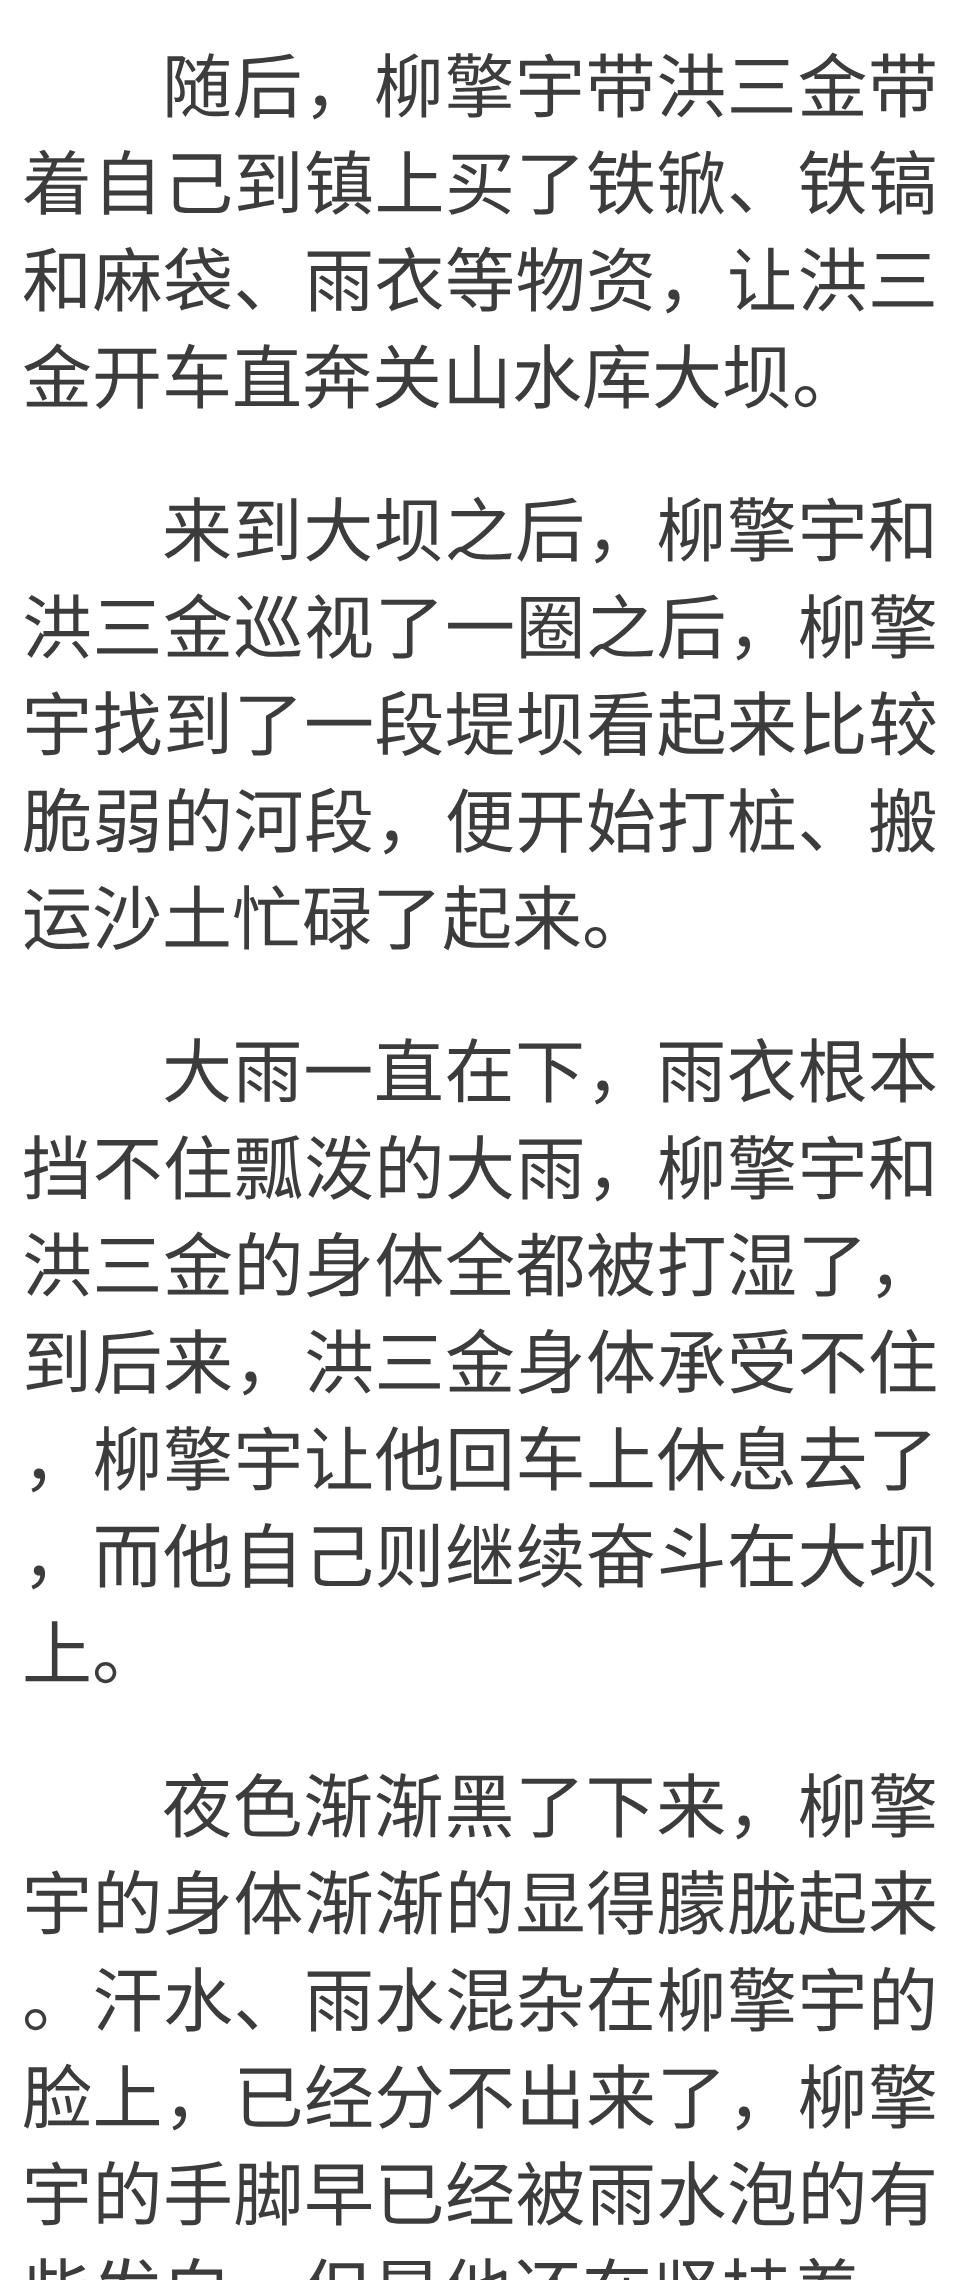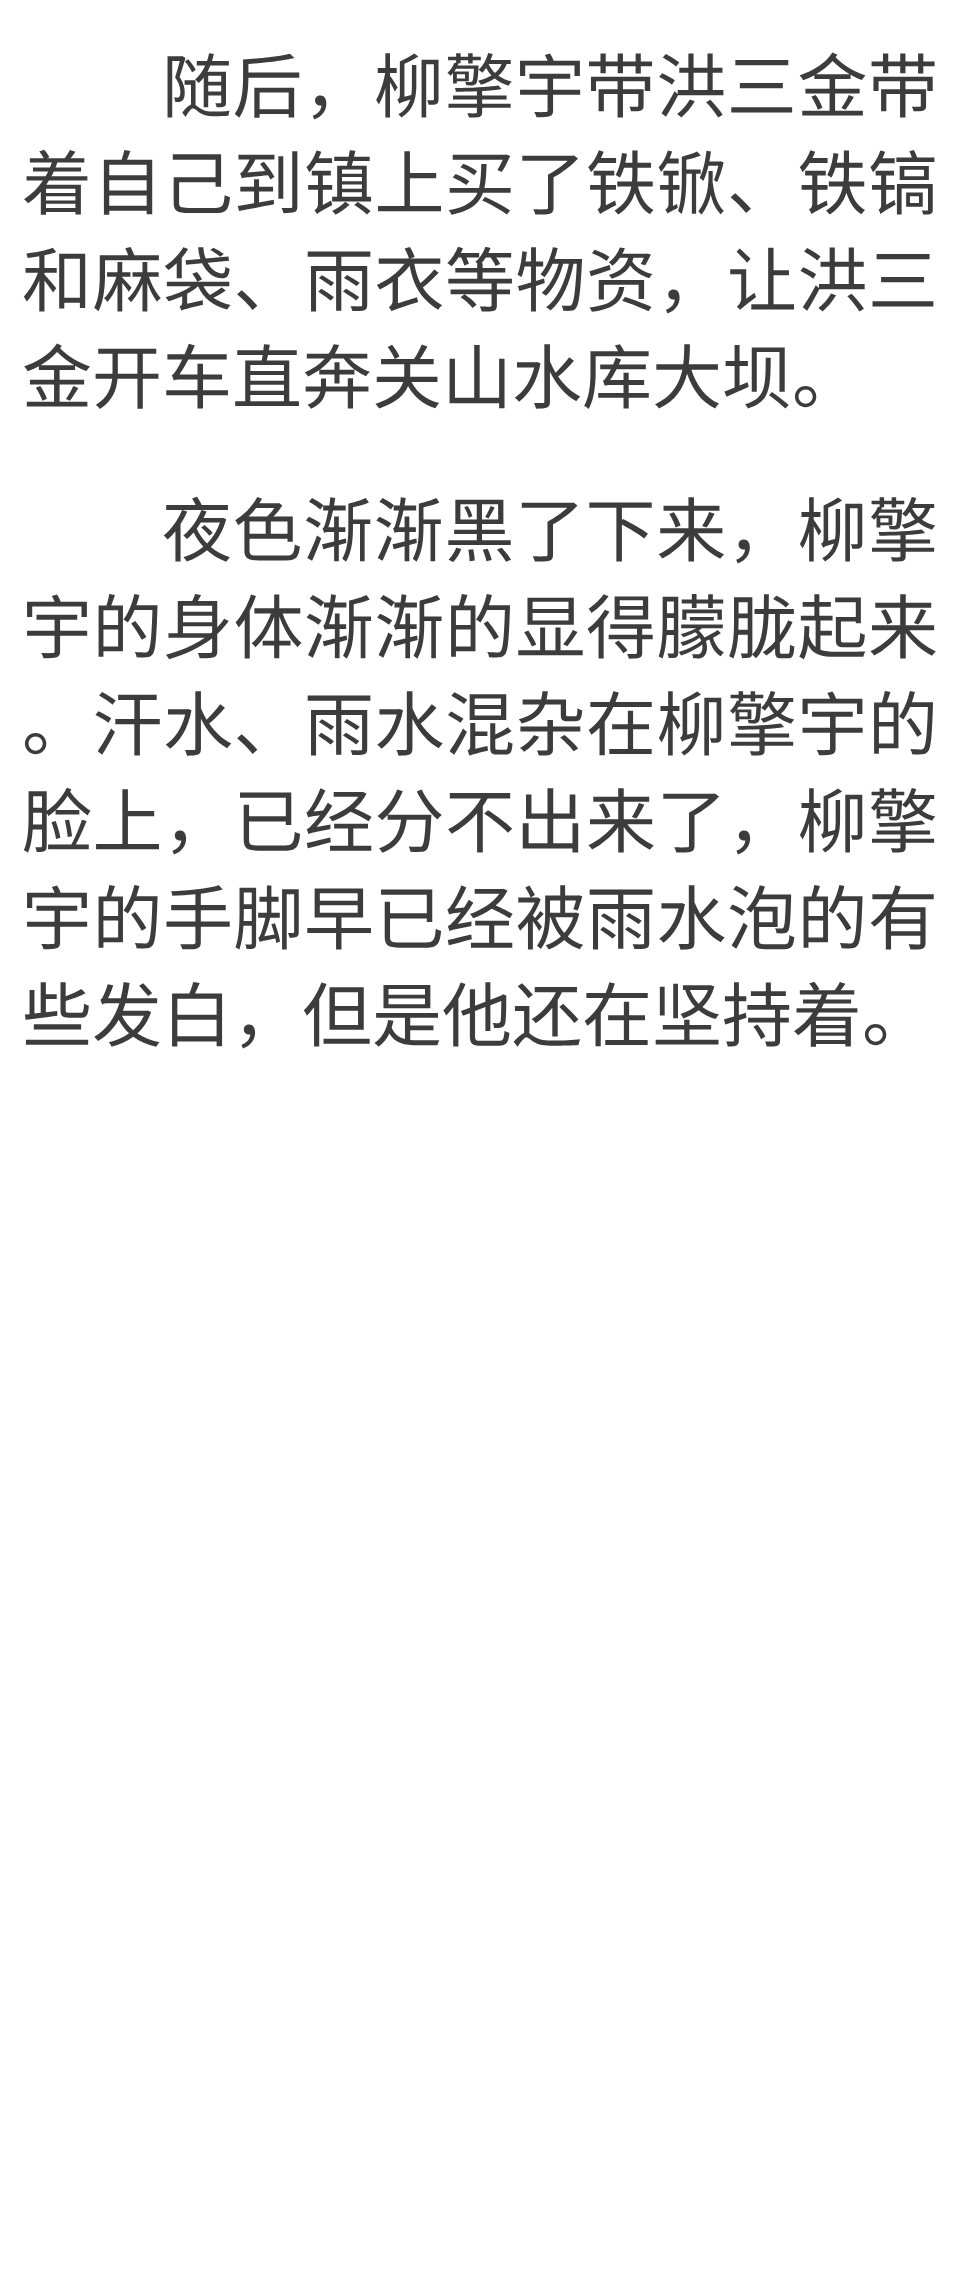--- a/index.html
+++ b/index.html
@@ -34,15 +34,17 @@
     margin-bottom: 0;
     font-family: Liberation Serif, serif;
   }
 </style>
 </head>
 <body>
 
 <div class="reader-page">
   <div class="novel-text">
     <p class="para">随后，柳擎宇带洪三金带着自己到镇上买了铁锨、铁镐和麻袋、雨衣等物资，让洪三金开车直奔关山水库大坝。</p>
+    <p class="para">来到大坝之后，柳擎宇和洪三金巡视了一圈之后，柳擎宇找到了一段堤坝看起来比较脆弱的河段，便开始打桩、搬运沙土忙碌了起来。</p>
+    <p class="para">大雨一直在下，雨衣根本挡不住瓢泼的大雨，柳擎宇和洪三金的身体全都被打湿了，到后来，洪三金身体承受不住，柳擎宇让他回车上休息去了，而他自己则继续奋斗在大坝上。</p>
     <p class="para">夜色渐渐黑了下来，柳擎宇的身体渐渐的显得朦胧起来。汗水、雨水混杂在柳擎宇的脸上，已经分不出来了，柳擎宇的手脚早已经被雨水泡的有些发白，但是他还在坚持着。</p>
   </div>
 </div>
 
 </body></html>

